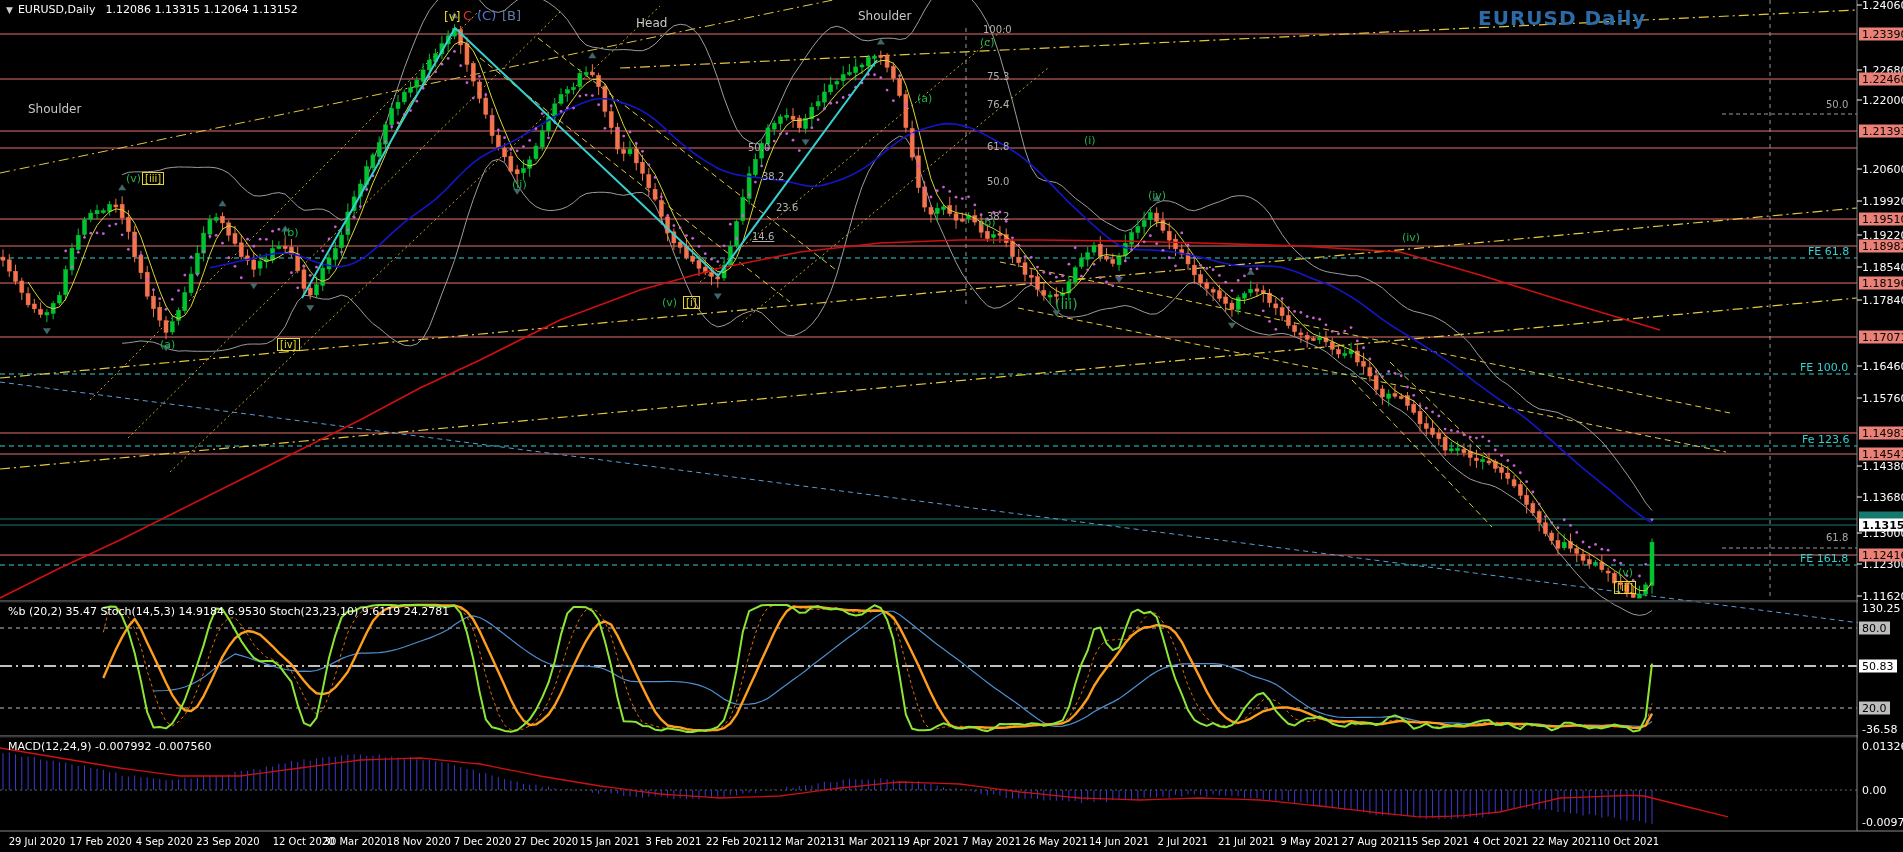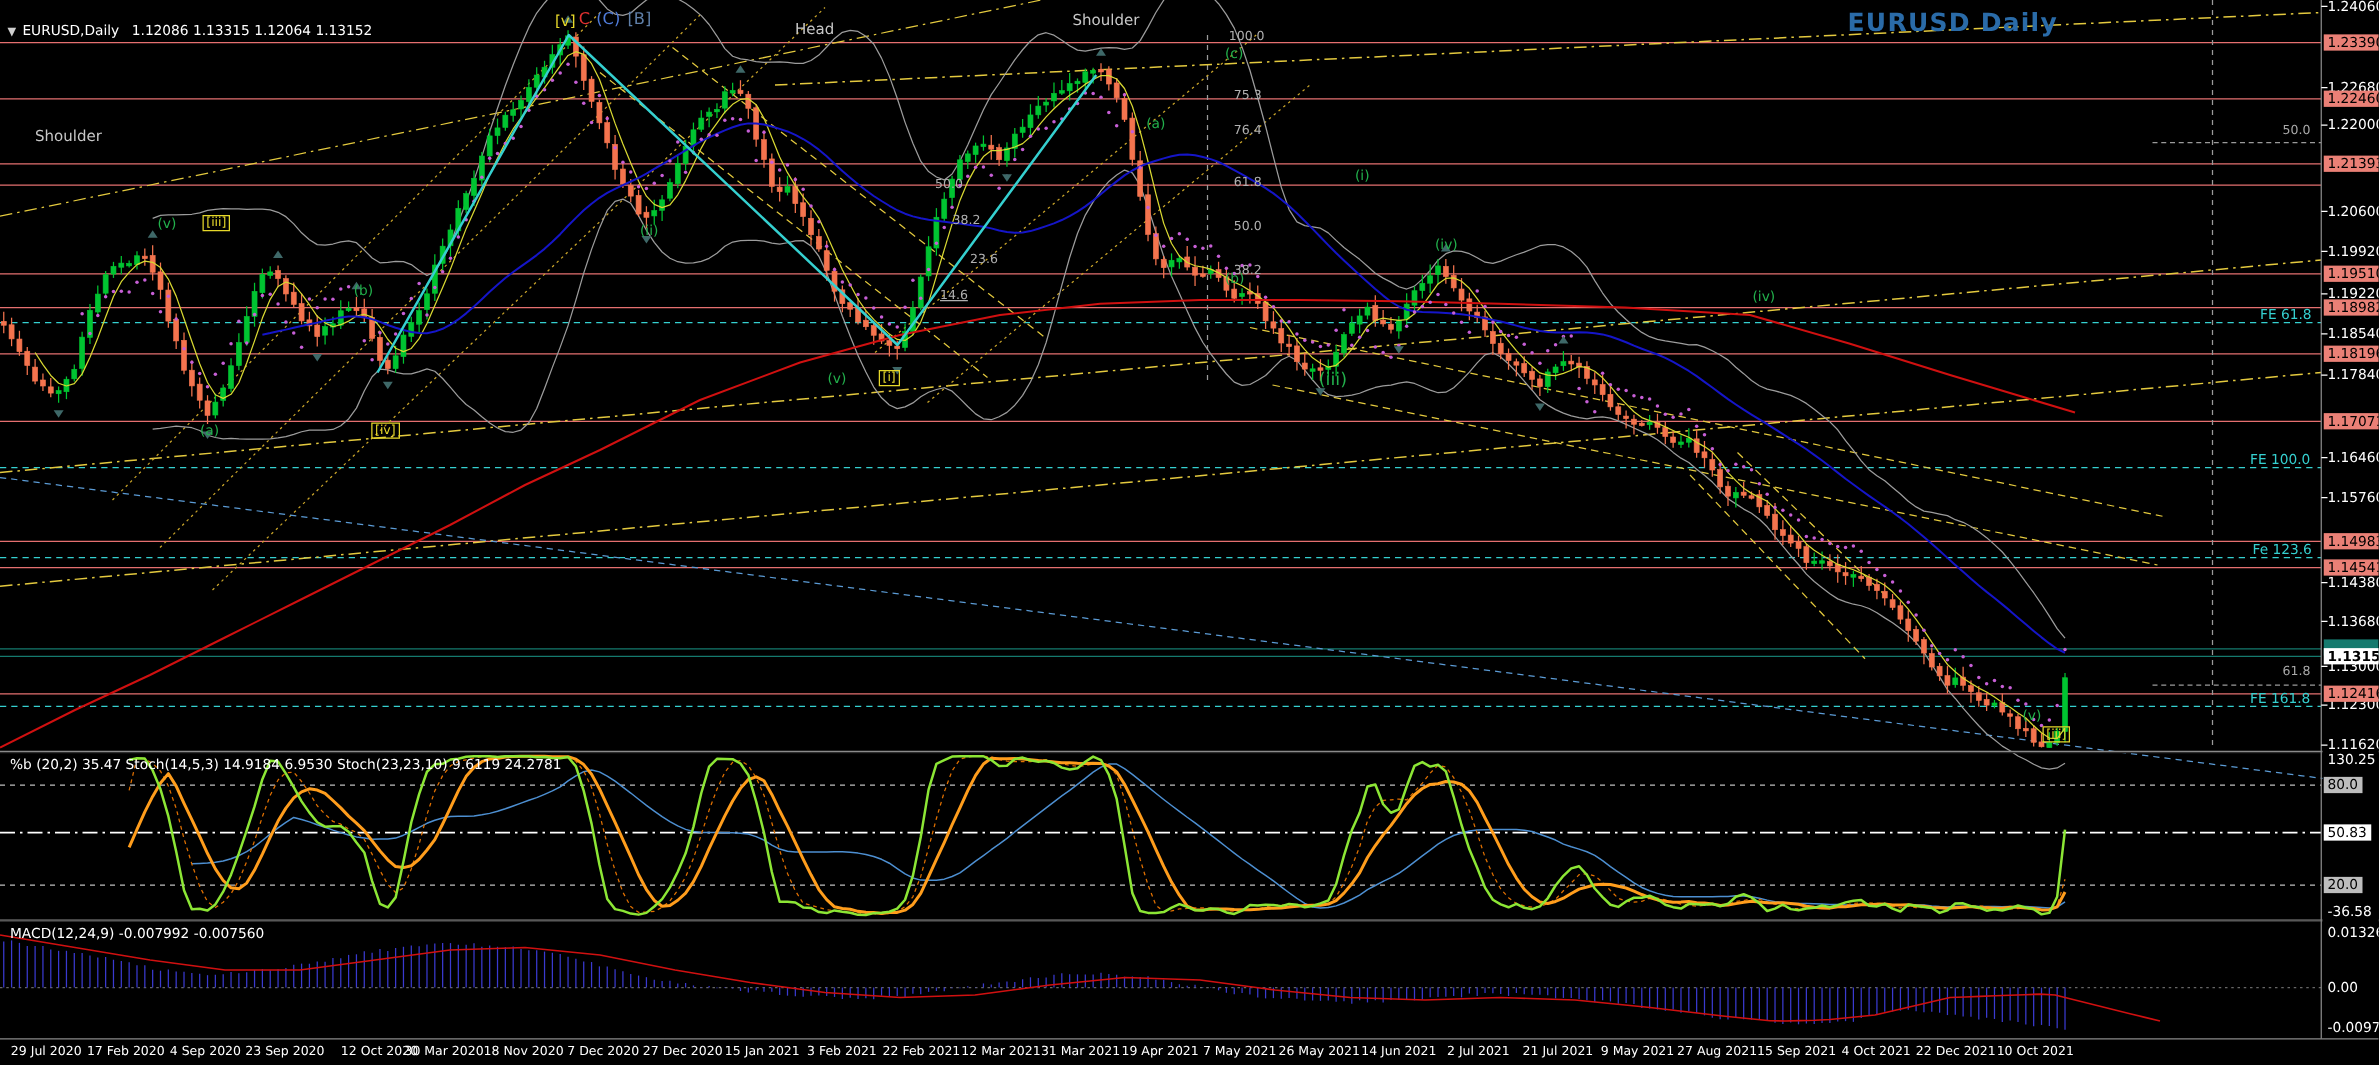--- a/index.html
+++ b/index.html
@@ -1,27 +1,27 @@
 <!DOCTYPE html>
 <html><head>
 <meta charset="utf-8">
 <style>
   html,body{margin:0;padding:0;background:#000;}
   #root{position:relative;width:1903px;height:852px;background:#000;overflow:hidden;
         font-family:"DejaVu Sans","Liberation Sans",sans-serif;}
   svg{position:absolute;left:0;top:0;}
   .abs{position:absolute;white-space:nowrap;}
-  #symbol-bar{left:6px;top:3px;color:#fff;font-size:11px;z-index:30;margin-top:15px;}
+  #symbol-bar{left:6px;top:3px;color:#fff;font-size:11px;z-index:30;}
   #symbol-bar .tri{color:#cfcfcf;font-size:9px;margin-right:5px;}
   #symbol-bar .q{margin-left:10px;}
   #watermark{left:1478px;top:6px;font-size:20px;font-weight:bold;color:#2a6ba8;
              letter-spacing:1px;z-index:5;}
   .panel-header{color:#fff;font-size:11px;z-index:25;}
   .ann{z-index:20;transform:translate(0,0);}
-  .boxed{border:1px solid currentColor;padding:0 2px;line-height:11px;margin-left:20px;}
+  .boxed{border:1px solid currentColor;padding:0 2px;line-height:11px;}
   .axis-label{color:#fff;font-size:11px;left:1862px;transform:translateY(-50%);z-index:22;}
   .badge{left:1859px;transform:translateY(-50%);font-size:11px;color:#000;
          padding:0 3px;line-height:13px;z-index:24;}
   .date-label{top:836px;color:#fff;font-size:10px;transform:translateX(-50%);z-index:22;}
 </style>
 </head>
 <body>
 
 <div id="root">
   <svg id="gfx" width="1903" height="852">
@@ -1271,16 +1271,16 @@
       <div class="abs date-label" style="left: 928.1px;">19 Apr 2021</div>
       <div class="abs date-label" style="left: 991.75px;">7 May 2021</div>
       <div class="abs date-label" style="left: 1055.4px;">26 May 2021</div>
       <div class="abs date-label" style="left: 1119.05px;">14 Jun 2021</div>
       <div class="abs date-label" style="left: 1182.7px;">2 Jul 2021</div>
       <div class="abs date-label" style="left: 1246.35px;">21 Jul 2021</div>
       <div class="abs date-label" style="left: 1310px;">9 May 2021</div>
       <div class="abs date-label" style="left: 1373.65px;">27 Aug 2021</div>
       <div class="abs date-label" style="left: 1437.3px;">15 Sep 2021</div>
       <div class="abs date-label" style="left: 1500.95px;">4 Oct 2021</div>
-      <div class="abs date-label" style="left: 1564.6px;">22 Dec 2021</div>
+      <div class="abs date-label" style="left: 1564.6px;">22 May 2021</div>
       <div class="abs date-label" style="left: 1628.25px;">10 Oct 2021</div>
     </div>
 </div>
 
 </body></html>

